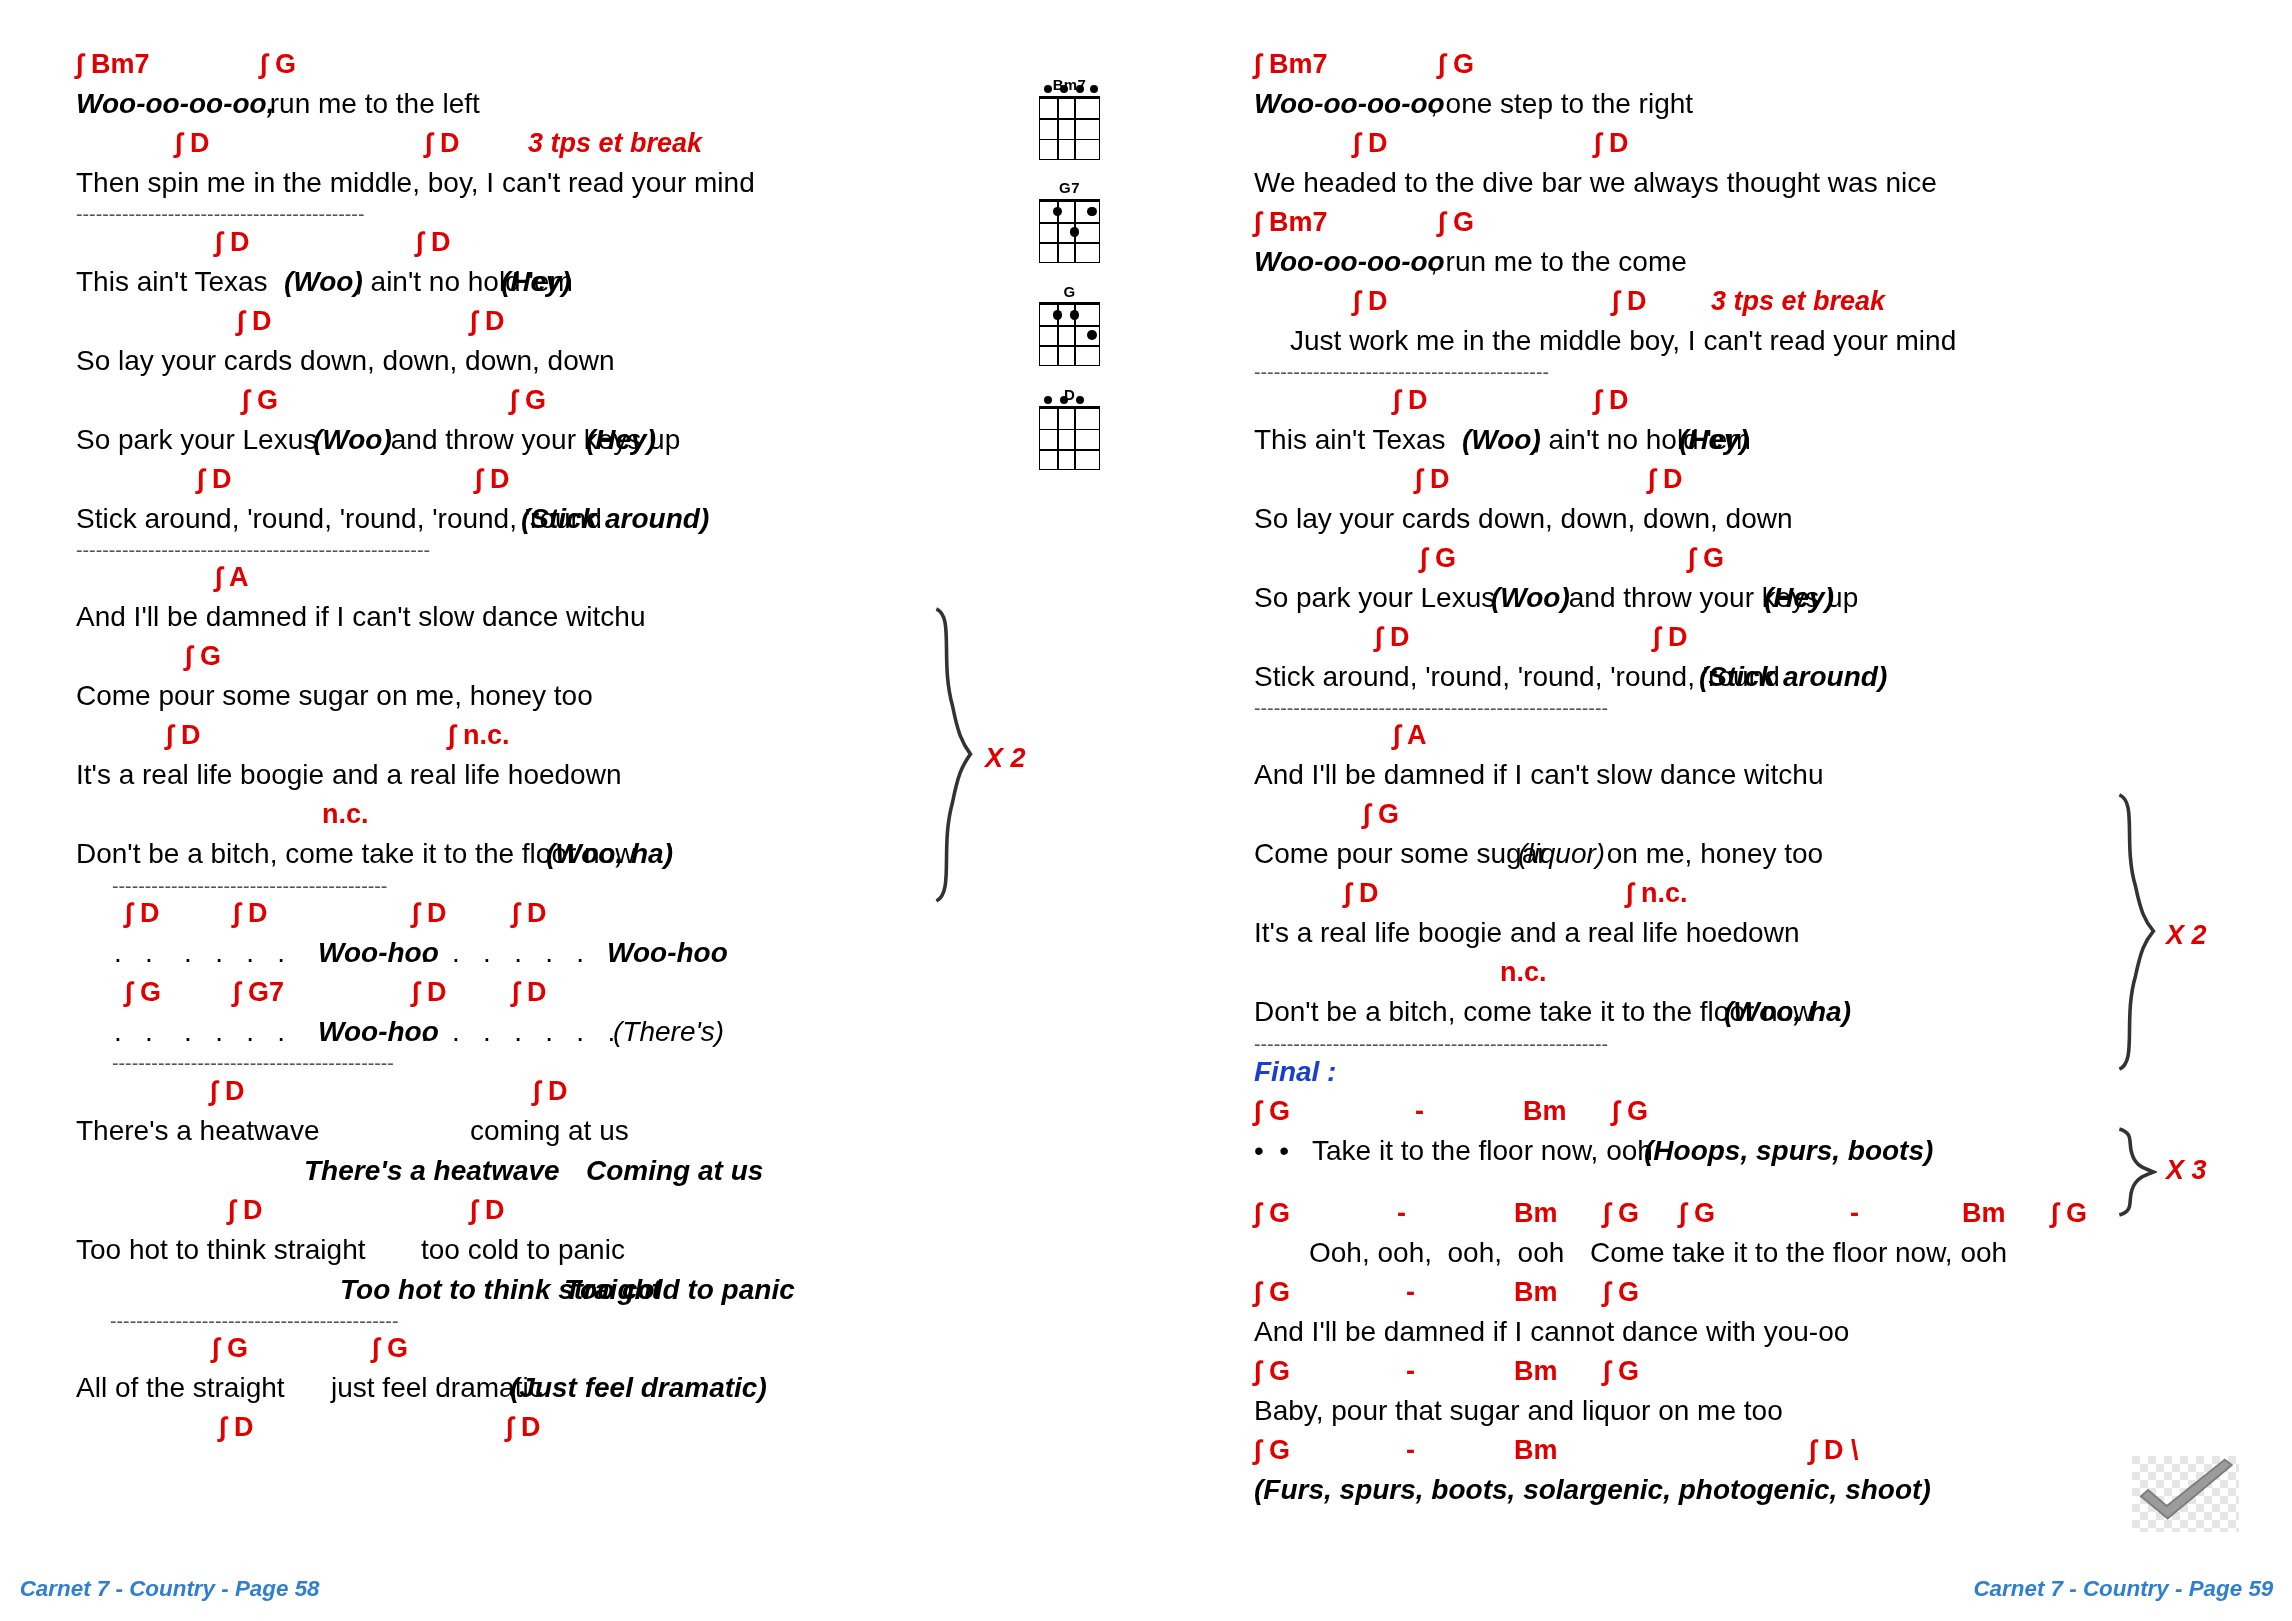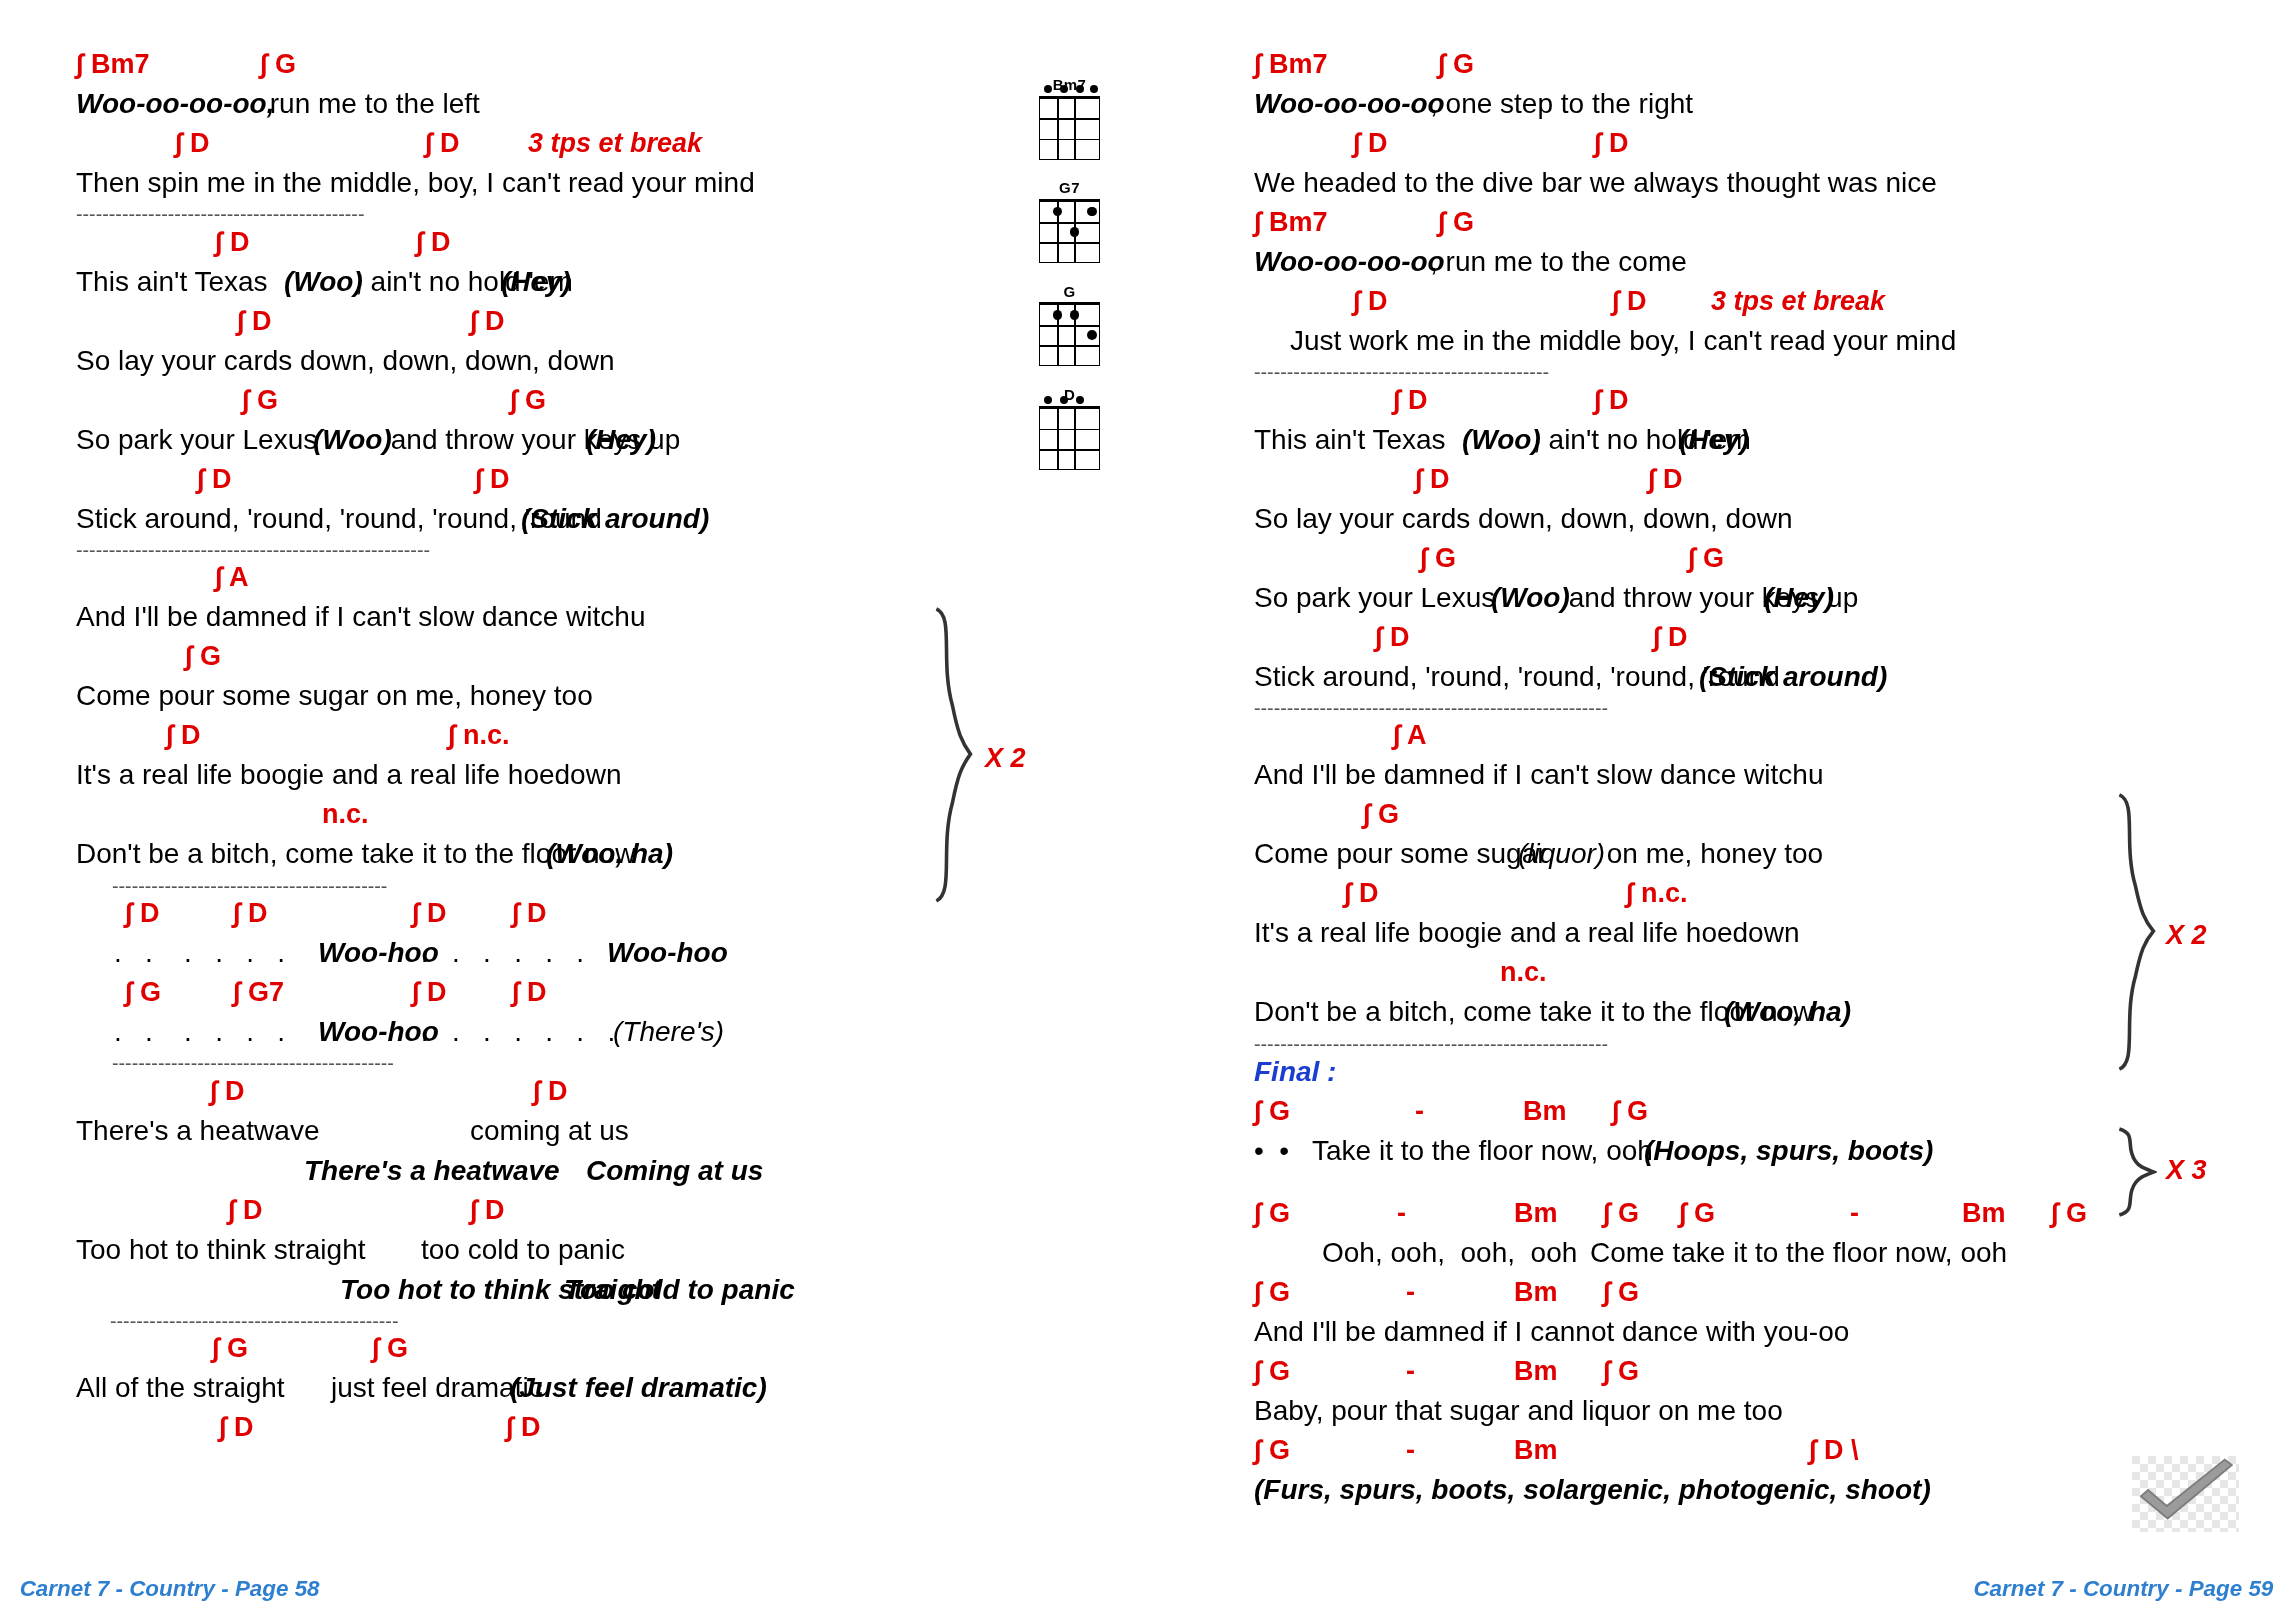--- a/index.html
+++ b/index.html
@@ -267,21 +267,21 @@
         <div class="chordline"><span class="ch " style="left: 90px;">∫ D</span><span class="ch " style="left: 372px;">∫ n.c.</span></div>
         <div class="lyricline"><span class="ly " style="left: 0px;">It's a real life boogie and a real life hoedown</span></div>
         <div class="chordline"><span class="ch " style="left: 246px;">n.c.</span></div>
         <div class="lyricline"><span class="ly " style="left: 0px;">Don't be a bitch, come take it to the floor now </span><span class="ly it" style="left: 470px;">(Woo, ha)</span></div>
         <div class="dashrule"><span style="left: 0px;">------------------------------------------------------</span></div>
         <div class="lyricline"><span class="ly bluebold" style="left: 0px; ">Final :</span></div>
         <div class="chordline"><span class="ch " style="left: 0px;">∫ G</span><span class="ch " style="left: 161px;">-</span><span class="ch " style="left: 269px;">Bm</span><span class="ch " style="left: 358px;">∫ G</span></div>
         <div class="lyricline"><span class="ly " style="left: 0px;">•  •   Take it to the floor now, ooh </span><span class="ly it" style="left: 390px;">(Hoops, spurs, boots)</span></div>
         <div style="height: 23px;"></div>
         <div class="chordline"><span class="ch " style="left: 0px;">∫ G</span><span class="ch " style="left: 143px;">-</span><span class="ch " style="left: 260px;">Bm</span><span class="ch " style="left: 349px;">∫ G</span><span class="ch " style="left: 425px;">∫ G</span><span class="ch " style="left: 596px;">-</span><span class="ch " style="left: 708px;">Bm</span><span class="ch " style="left: 797px;">∫ G</span></div>
-        <div class="lyricline"><span class="ly " style="left: 68px; text-align: center;">Ooh, ooh,  ooh,  ooh</span><span class="ly " style="left: 336px;">Come take it to the floor now, ooh</span></div>
+        <div class="lyricline"><span class="ly " style="left: 55px; text-align: center;">Ooh, ooh,  ooh,  ooh</span><span class="ly " style="left: 336px;">Come take it to the floor now, ooh</span></div>
         <div class="chordline"><span class="ch " style="left: 0px;">∫ G</span><span class="ch " style="left: 152px;">-</span><span class="ch " style="left: 260px;">Bm</span><span class="ch " style="left: 349px;">∫ G</span></div>
         <div class="lyricline"><span class="ly " style="left: 0px;">And I'll be damned if I cannot dance with you-oo</span></div>
         <div class="chordline"><span class="ch " style="left: 0px;">∫ G</span><span class="ch " style="left: 152px;">-</span><span class="ch " style="left: 260px;">Bm</span><span class="ch " style="left: 349px;">∫ G</span></div>
         <div class="lyricline"><span class="ly " style="left: 0px;">Baby, pour that sugar and liquor on me too</span></div>
         <div class="chordline"><span class="ch " style="left: 0px;">∫ G</span><span class="ch " style="left: 152px;">-</span><span class="ch " style="left: 260px;">Bm</span><span class="ch " style="left: 555px;">∫ D \</span></div>
         <div class="lyricline"><span class="ly it" style="left: 0px;">(Furs, spurs, boots, solargenic, photogenic, shoot)</span></div>
       </div>
   </div>
 
   <div class="checkmark">

